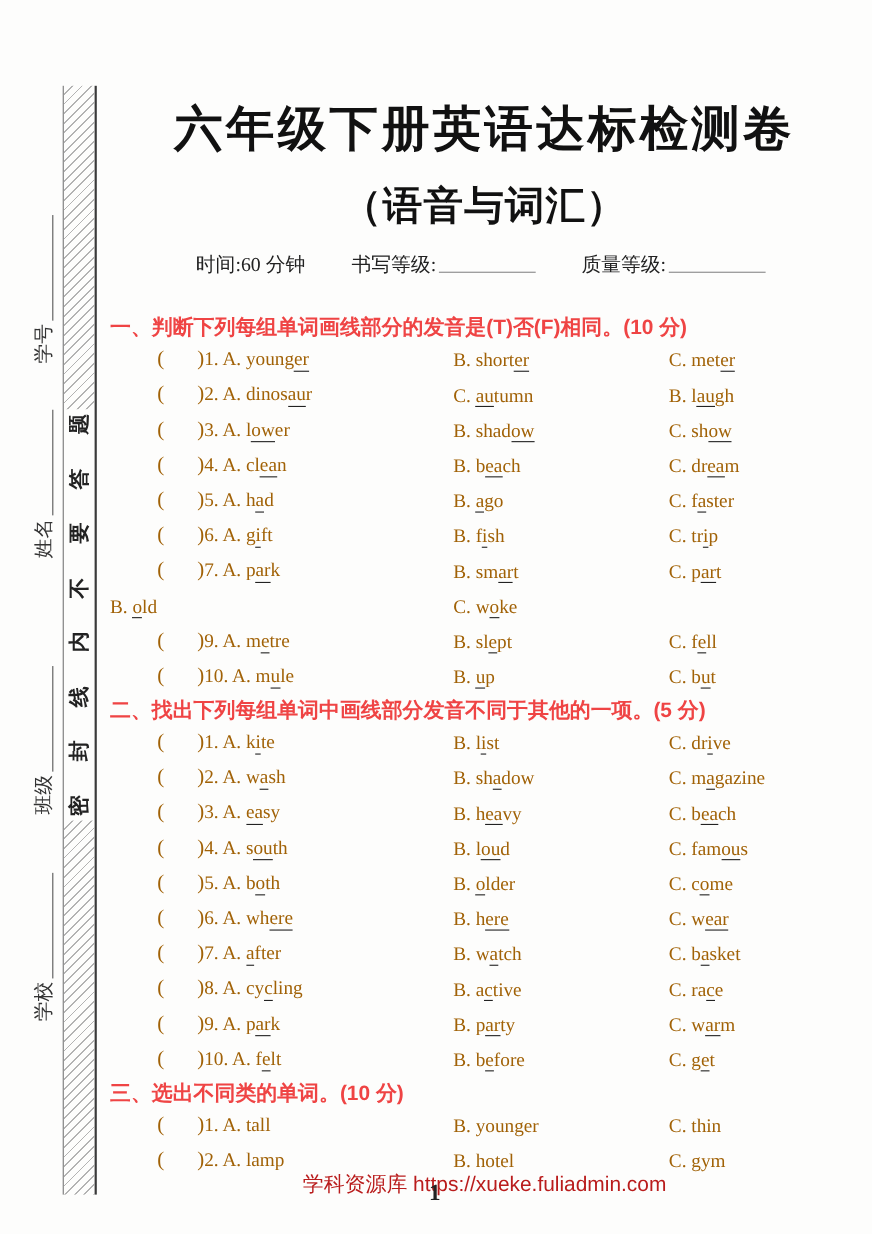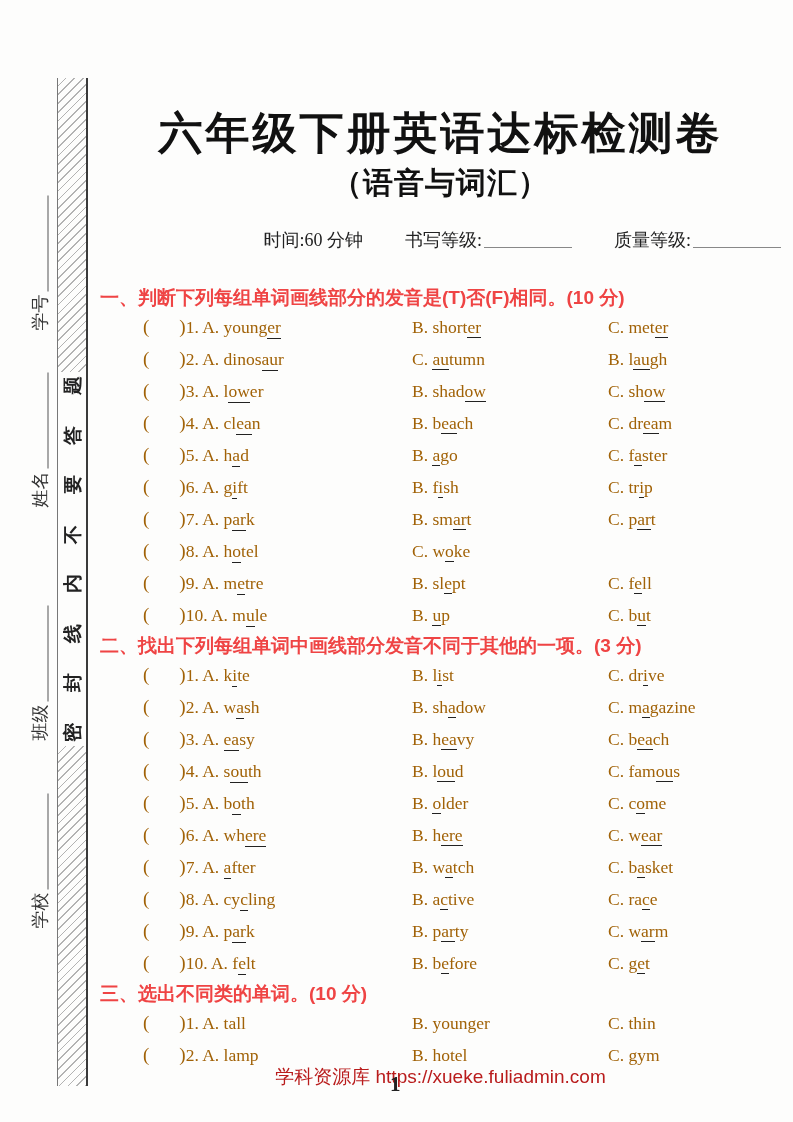--- a/index.html
+++ b/index.html
@@ -51,35 +51,34 @@
     display:inline-block;width:96px;height:1px;
     border-bottom:1px solid #555;margin:0 0 3px 3px;
   }
   
   .content{position:absolute;left:100px;right:12px;top:0;}
   .title{
     position:absolute;top:88px;left:0;right:0;
     text-align:center;
     font-family:"Liberation Sans",sans-serif;
     font-weight:bold;font-size:44px;letter-spacing:3px;
-    color:#111;white-space:nowrap;margin:16px;
+    color:#111;white-space:nowrap;margin:0;
   }
   .subtitle{
     position:absolute;top:163px;left:0;right:0;
     text-align:center;
     font-family:"Liberation Sans",sans-serif;
-    font-weight:bold;font-size:30px;letter-spacing:1px;color:#111;margin:0;
+    font-weight:bold;font-size:36px;letter-spacing:1px;color:#111;margin:0;
   }
   .info-row{
     position:absolute;top:228px;left:0;right:0;
     padding-left:78px;
     font-size:18px;color:#222;
     display:flex;align-items:flex-end;gap:42px;
     white-space:nowrap;
-    justify-content:flex-end;
   }
   .blank{
     display:inline-block;width:88px;height:1px;
     border-bottom:1px solid #888;vertical-align:-2px;margin-left:2px;
   }
   .sections{position:absolute;top:278px;left:0;right:0;}
   .sec-heading{
     font-family:"Liberation Sans",sans-serif;
     font-weight:bold;font-size:19px;color:#ef4444;
     height:28px;box-sizing:border-box;
@@ -194,34 +193,34 @@
           <div class="cellA"><span class="paren">(</span><span class="gap"></span><span class="paren">)</span><span>6. </span><span class="opt"><span>A. </span><span class="w">g<span class="u">i</span>ft</span></span></div>
           <div><span class="opt"><span>B. </span><span class="w">f<span class="u">i</span>sh</span></span></div>
           <div><span class="opt"><span>C. </span><span class="w">tr<span class="u">i</span>p</span></span></div>
         </div>
         <div class="q-row">
           <div class="cellA"><span class="paren">(</span><span class="gap"></span><span class="paren">)</span><span>7. </span><span class="opt"><span>A. </span><span class="w">p<span class="u">ar</span>k</span></span></div>
           <div><span class="opt"><span>B. </span><span class="w">sm<span class="u">ar</span>t</span></span></div>
           <div><span class="opt"><span>C. </span><span class="w">p<span class="u">ar</span>t</span></span></div>
         </div>
         <div class="q-row">
-          <div class="cellA"><span class="paren">(</span><span class="gap"></span><span class="paren">)</span><span>8. </span><span class="opt"><span>A. </span><span class="w">h<span class="u">o</span>tel</span></span></div>
+          <div><span class="opt"><span>B. </span><span class="w"><span class="u">o</span>ld</span></span></div>
           <div><span class="opt"><span>C. </span><span class="w">w<span class="u">o</span>ke</span></span></div>
         </div>
         <div class="q-row">
           <div class="cellA"><span class="paren">(</span><span class="gap"></span><span class="paren">)</span><span>9. </span><span class="opt"><span>A. </span><span class="w">m<span class="u">e</span>tre</span></span></div>
           <div><span class="opt"><span>B. </span><span class="w">sl<span class="u">e</span>pt</span></span></div>
           <div><span class="opt"><span>C. </span><span class="w">f<span class="u">e</span>ll</span></span></div>
         </div>
         <div class="q-row">
           <div class="cellA"><span class="paren">(</span><span class="gap"></span><span class="paren">)</span><span>10. </span><span class="opt"><span>A. </span><span class="w">m<span class="u">u</span>le</span></span></div>
           <div><span class="opt"><span>B. </span><span class="w"><span class="u">u</span>p</span></span></div>
           <div><span class="opt"><span>C. </span><span class="w">b<span class="u">u</span>t</span></span></div>
         </div>
-        <div class="sec-heading">二、找出下列每组单词中画线部分发音不同于其他的一项。(3 分)</div>
+        <div class="sec-heading">二、找出下列每组单词中画线部分发音不同于其他的一项。(5 分)</div>
         <div class="q-row">
           <div class="cellA"><span class="paren">(</span><span class="gap"></span><span class="paren">)</span><span>1. </span><span class="opt"><span>A. </span><span class="w">k<span class="u">i</span>te</span></span></div>
           <div><span class="opt"><span>B. </span><span class="w">l<span class="u">i</span>st</span></span></div>
           <div><span class="opt"><span>C. </span><span class="w">dr<span class="u">i</span>ve</span></span></div>
         </div>
         <div class="q-row">
           <div class="cellA"><span class="paren">(</span><span class="gap"></span><span class="paren">)</span><span>2. </span><span class="opt"><span>A. </span><span class="w">w<span class="u">a</span>sh</span></span></div>
           <div><span class="opt"><span>B. </span><span class="w">sh<span class="u">a</span>dow</span></span></div>
           <div><span class="opt"><span>C. </span><span class="w">m<span class="u">a</span>gazine</span></span></div>
         </div>

